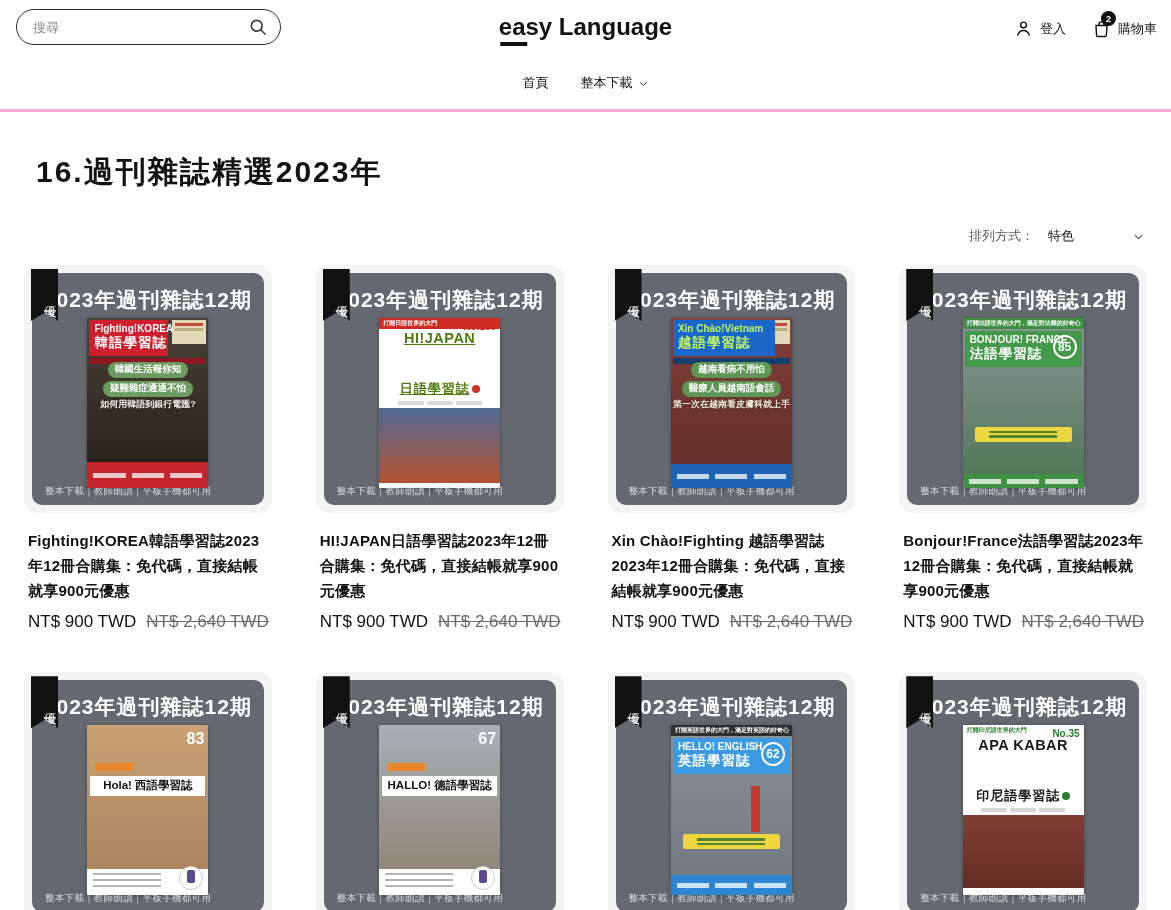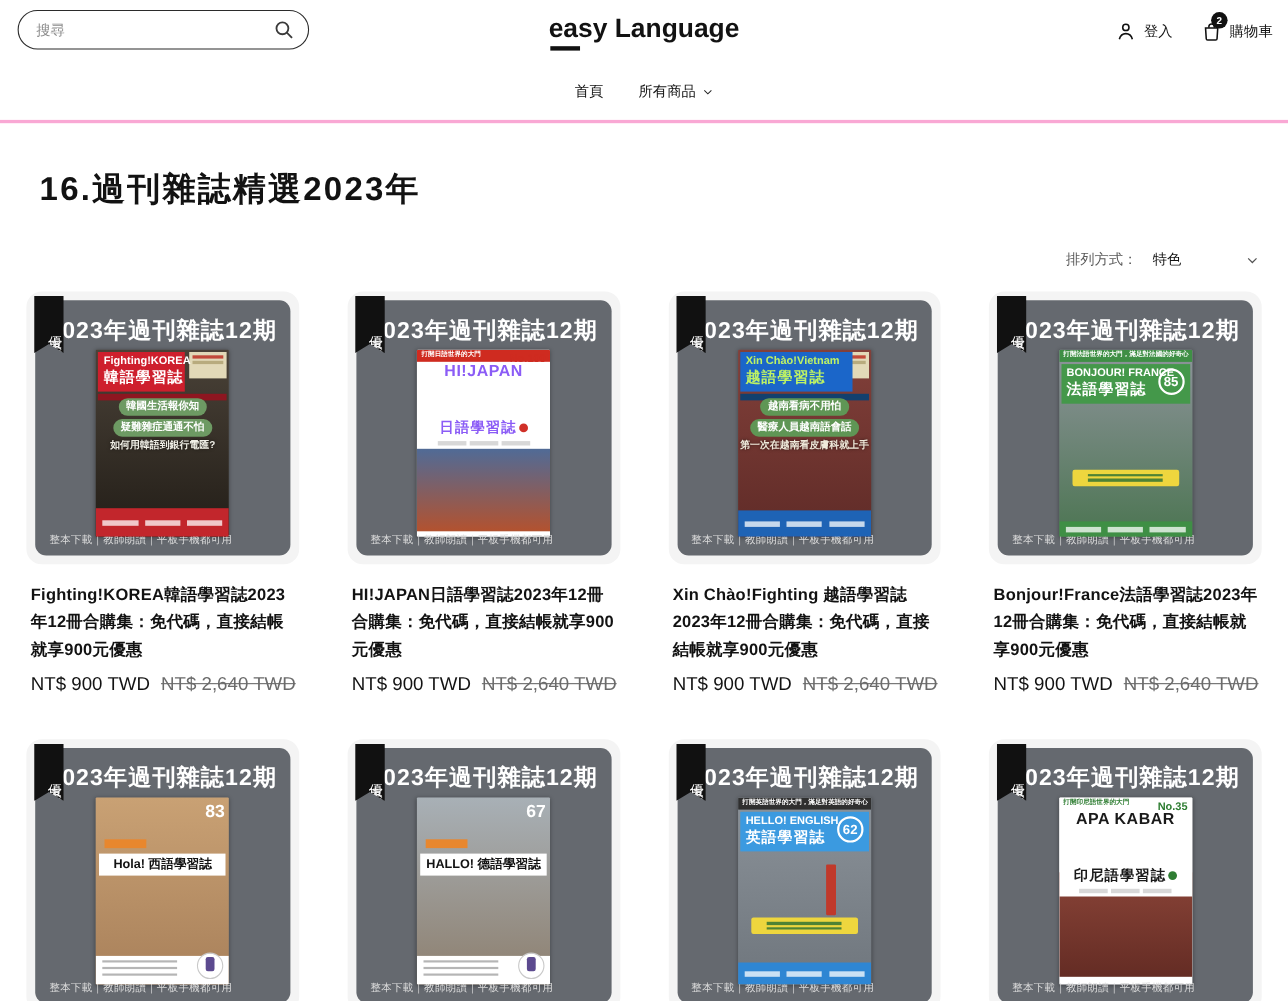--- a/index.html
+++ b/index.html
@@ -126,21 +126,21 @@
         </span>
         <span>購物車</span>
       </div>
     </div>
   </div>
   <nav class="main-nav">
     <a>
         <span>首頁</span>
       </a>
     <a>
-      <span>所有商品</span>
+      <span>整本下載</span>
       <svg width="11" height="11" viewBox="0 0 24 24" fill="none" stroke="#222" stroke-width="2">
           <polyline points="5 9 12 16 19 9"></polyline>
         </svg>
     </a>
   </nav>
 </header>
 
 <main>
   <h1>16.過刊雜誌精選2023年</h1>
   <div class="toolbar">
@@ -187,21 +187,21 @@
         </div>
       </div>
       <div class="product-card">
         <div class="tile">
           <div class="ribbon">優惠</div>
           <div class="imgbox">
             <div class="imgbox-header">2023年過刊雜誌12期</div>
             <div class="cover" style="background: rgb(255, 255, 255);">
               <div class="cov-photo" style="top: 45%; bottom: 5px; background: linear-gradient(rgb(63, 111, 168), rgb(179, 82, 47));"></div>
               <div class="cov-topstrip" style="background: rgb(207, 43, 32); color: rgb(255, 255, 255);">打開日語世界的大門</div>
-              <div class="cov-whitehead" style="color: #8b5cf6;">
+              <div class="cov-whitehead" style="color: #4d7c0f; text-decoration: underline;">
                 <div class="cov-w1">HI!JAPAN</div>
                 <div class="cov-w2"><span>日語學習誌</span><span class="cov-dot" style="background: rgb(208, 48, 40);"></span></div>
                 <div class="cov-headbars">
                   <i></i>
                   <i></i>
                   <i></i>
                 </div>
               </div>
               <div class="cov-issue" style="color: rgb(207, 43, 32);">No.100</div>
             </div>

